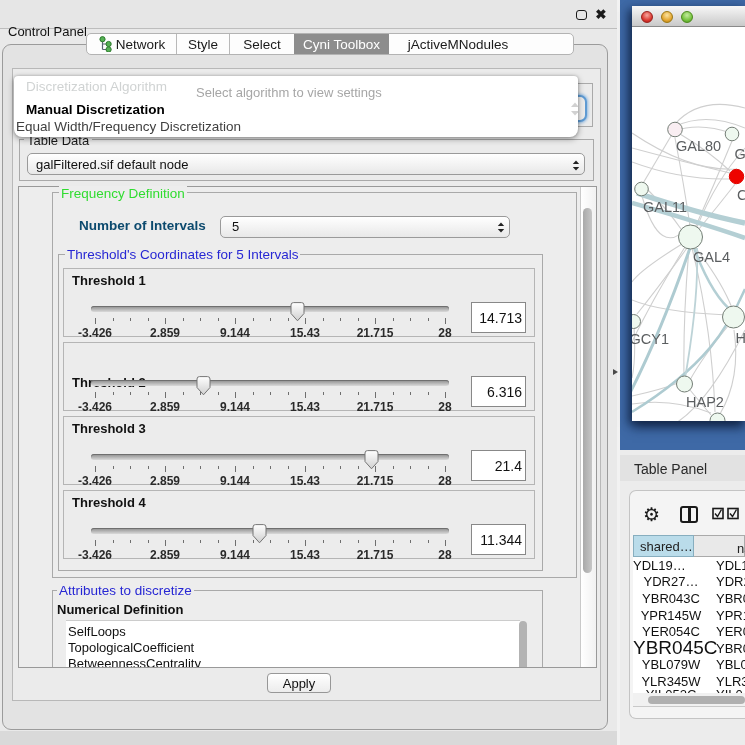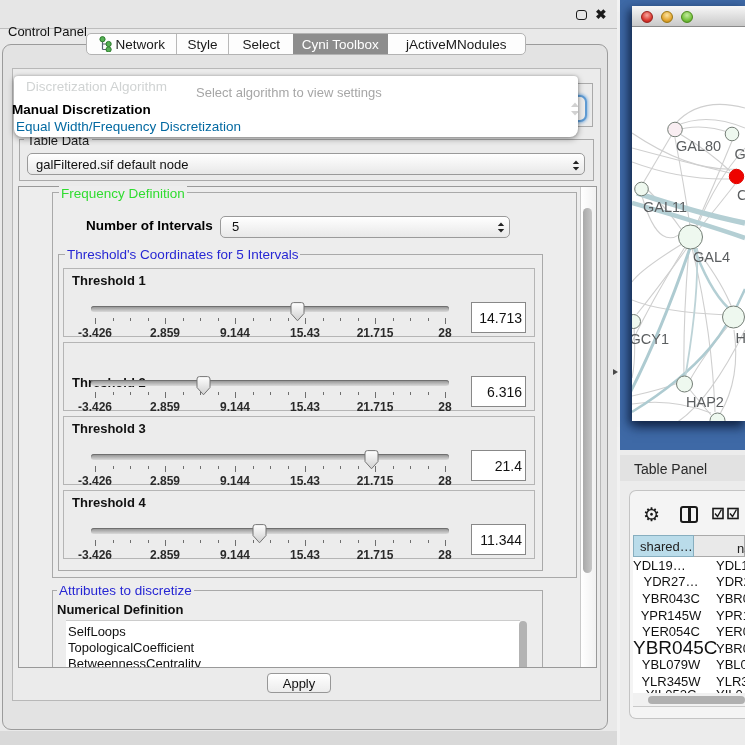--- a/index.html
+++ b/index.html
@@ -13,21 +13,21 @@
 <div class="abs" style="left:0;top:0;width:617px;height:745px;background:#e9e9e9;">
 
   <div class="abs" style="left:0;top:0;width:617px;height:29px;background:#e6e6e6;border-bottom:1px solid #bdbdbd;"></div>
   <div class="abs" style="left:8px;top:24px;font-size:13px;color:#111;">Control Panel</div>
 
   <div class="abs" style="left:576px;top:10px;width:11px;height:10px;border:1.8px solid #1a1a1a;border-radius:3px;"></div>
   <div class="abs" style="left:594px;top:6px;width:14px;height:18px;font-size:13.5px;font-weight:bold;color:#1a1a1a;text-align:center;">✖</div>
 
   <div class="abs" style="left:2px;top:44px;width:606px;height:686px;background:#e3e3e3;border:1px solid #9b9b9b;border-radius:9px;"></div>
 
-  <div class="abs" style="left:86px;top:33px;width:440px;height:22px;background:#fdfdfd;border:1px solid #b3b3b3;border-radius:5px;overflow:hidden;display:flex;">
+  <div class="abs" style="left:86px;top:33px;width:488px;height:22px;background:#fdfdfd;border:1px solid #b3b3b3;border-radius:5px;overflow:hidden;display:flex;">
     <div style="width:90px;height:100%;display:flex;align-items:center;justify-content:center;font-size:13.5px;color:#1a1a1a;border-right:1px solid #b9b9b9;">
       <svg width="14" height="16" viewBox="0 0 14 16" style="margin-right:4px;">
         <line x1="4.5" y1="3.5" x2="4.5" y2="13.5" stroke="#5a6372" stroke-width="1.2"></line>
         <line x1="4.5" y1="8" x2="10" y2="8" stroke="#5a6372" stroke-width="1.2"></line>
         <line x1="4.5" y1="13.5" x2="10" y2="13.5" stroke="#5a6372" stroke-width="1.2"></line>
         <circle cx="4.5" cy="3.2" r="2.6" fill="#55b055" stroke="#2c7a2c" stroke-width="1"></circle>
         <circle cx="10.6" cy="8" r="2.6" fill="#55b055" stroke="#2c7a2c" stroke-width="1"></circle>
         <circle cx="10.6" cy="13.5" r="2.6" fill="#55b055" stroke="#2c7a2c" stroke-width="1"></circle>
       </svg>
       Network</div>
@@ -55,21 +55,21 @@
   </div>
 
   <div class="abs" style="left:18px;top:186px;width:579px;height:482px;background:#ededed;border:1px solid #999;"></div>
 
   <div class="abs" style="left:580px;top:187px;width:16px;height:480px;background:linear-gradient(90deg,#ffffff,#f1f1f1);border-left:1px solid #c9c9c9;"></div>
   <div class="abs" style="left:583px;top:208px;width:9px;height:365px;background:linear-gradient(90deg,#a9a9a9,#c6c6c6);border-radius:5px;"></div>
 
   <div class="abs" style="left:52px;top:192px;width:525px;height:386px;border:1px solid #a9a9a9;"></div>
   <div class="abs" style="left:59px;top:186px;font-size:13.5px;color:#30dc30;background:#ededed;padding:0 2px;">Frequency Definition</div>
 
-  <div class="abs" style="left:86px;top:218px;font-size:13.5px;font-weight:bold;color:#000000;">Number of Intervals</div>
+  <div class="abs" style="left:79px;top:218px;font-size:13.5px;font-weight:bold;color:#0c4a6e;">Number of Intervals</div>
   <div class="abs" style="left:220px;top:215.5px;width:290px;height:22px;background:linear-gradient(#ffffff,#e8e8e8);border:1px solid #9a9a9a;border-radius:5px;"></div>
   <div class="abs" style="left:232px;top:219px;font-size:13px;color:#111;">5</div>
   <div class="abs" style="left:496.5px;top:219.5px;width:8px;height:13px;">
     <svg width="8" height="13" viewBox="0 0 8 13">
       <path d="M0.8 5 L4 1.4 L7.2 5 Z" fill="#222"></path>
       <path d="M0.8 8 L4 11.6 L7.2 8 Z" fill="#222"></path>
     </svg>
   </div>
 
   <div class="abs" style="left:58px;top:254px;width:485px;height:317px;border:1px solid #a9a9a9;"></div>
@@ -263,22 +263,22 @@
   <div class="abs" style="left:14px;top:76px;width:564px;height:61px;background:#ffffff;border-radius:4px 4px 8px 8px;box-shadow:0 2px 6px rgba(0,0,0,0.38), 0 0 3px rgba(0,0,0,0.2);"></div>
   <div class="abs" style="left:0;top:0;width:578px;height:142px;overflow:hidden;pointer-events:none;">
     <div class="abs" style="left:26px;top:79px;font-size:13.5px;color:#d0d3d3;">Discretization Algorithm</div>
     <div class="abs" style="left:570px;top:101px;width:10px;height:16px;opacity:0.22;">
       <svg width="10" height="16" viewBox="0 0 10 16">
           <path d="M1 6 L5 1.5 L9 6 Z" fill="#333"></path>
           <path d="M1 10 L5 14.5 L9 10 Z" fill="#333"></path>
         </svg>
     </div>
     <div class="abs" style="left:196px;top:85px;font-size:13px;color:#a6a6a6;">Select algorithm to view settings</div>
-    <div class="abs" style="left:12px;top:102px;font-size:13.5px;font-weight:bold;color:#000;">Manual Discretization</div>
-    <div class="abs" style="left:16px;top:119px;font-size:13.5px;color:#0369a1;">Equal Width/Frequency Discretization</div>
+    <div class="abs" style="left:26px;top:102px;font-size:13.5px;font-weight:bold;color:#000;">Manual Discretization</div>
+    <div class="abs" style="left:16px;top:119px;font-size:13.5px;color:#404040;">Equal Width/Frequency Discretization</div>
   </div>
 </div>
 
 <div class="abs" style="left:617px;top:0;width:3px;height:745px;background:#f2f2f2;"></div>
 <div class="abs" style="left:620px;top:0;width:125px;height:455px;background:#3e69a6;"></div>
 
 <div class="abs" style="left:632px;top:6px;width:113px;height:415px;box-shadow:0 6px 11px rgba(8,22,50,0.72), -4px 3px 8px rgba(8,22,50,0.45);">
   <div class="abs" style="left:0;top:0;width:113px;height:21px;background:linear-gradient(#f7f7f7,#c9c9c9);border-bottom:1px solid #8a8a8a;"></div>
   <div class="abs" style="left:9px;top:5px;width:12px;height:12px;border-radius:50%;background:radial-gradient(circle at 50% 32%,#f6a79f,#da372e 62%,#a31410);border:0.5px solid #98211d;"></div>
   <div class="abs" style="left:29px;top:5px;width:12px;height:12px;border-radius:50%;background:radial-gradient(circle at 50% 32%,#fae3a0,#e3a52e 62%,#a87712);border:0.5px solid #9c7813;"></div>

